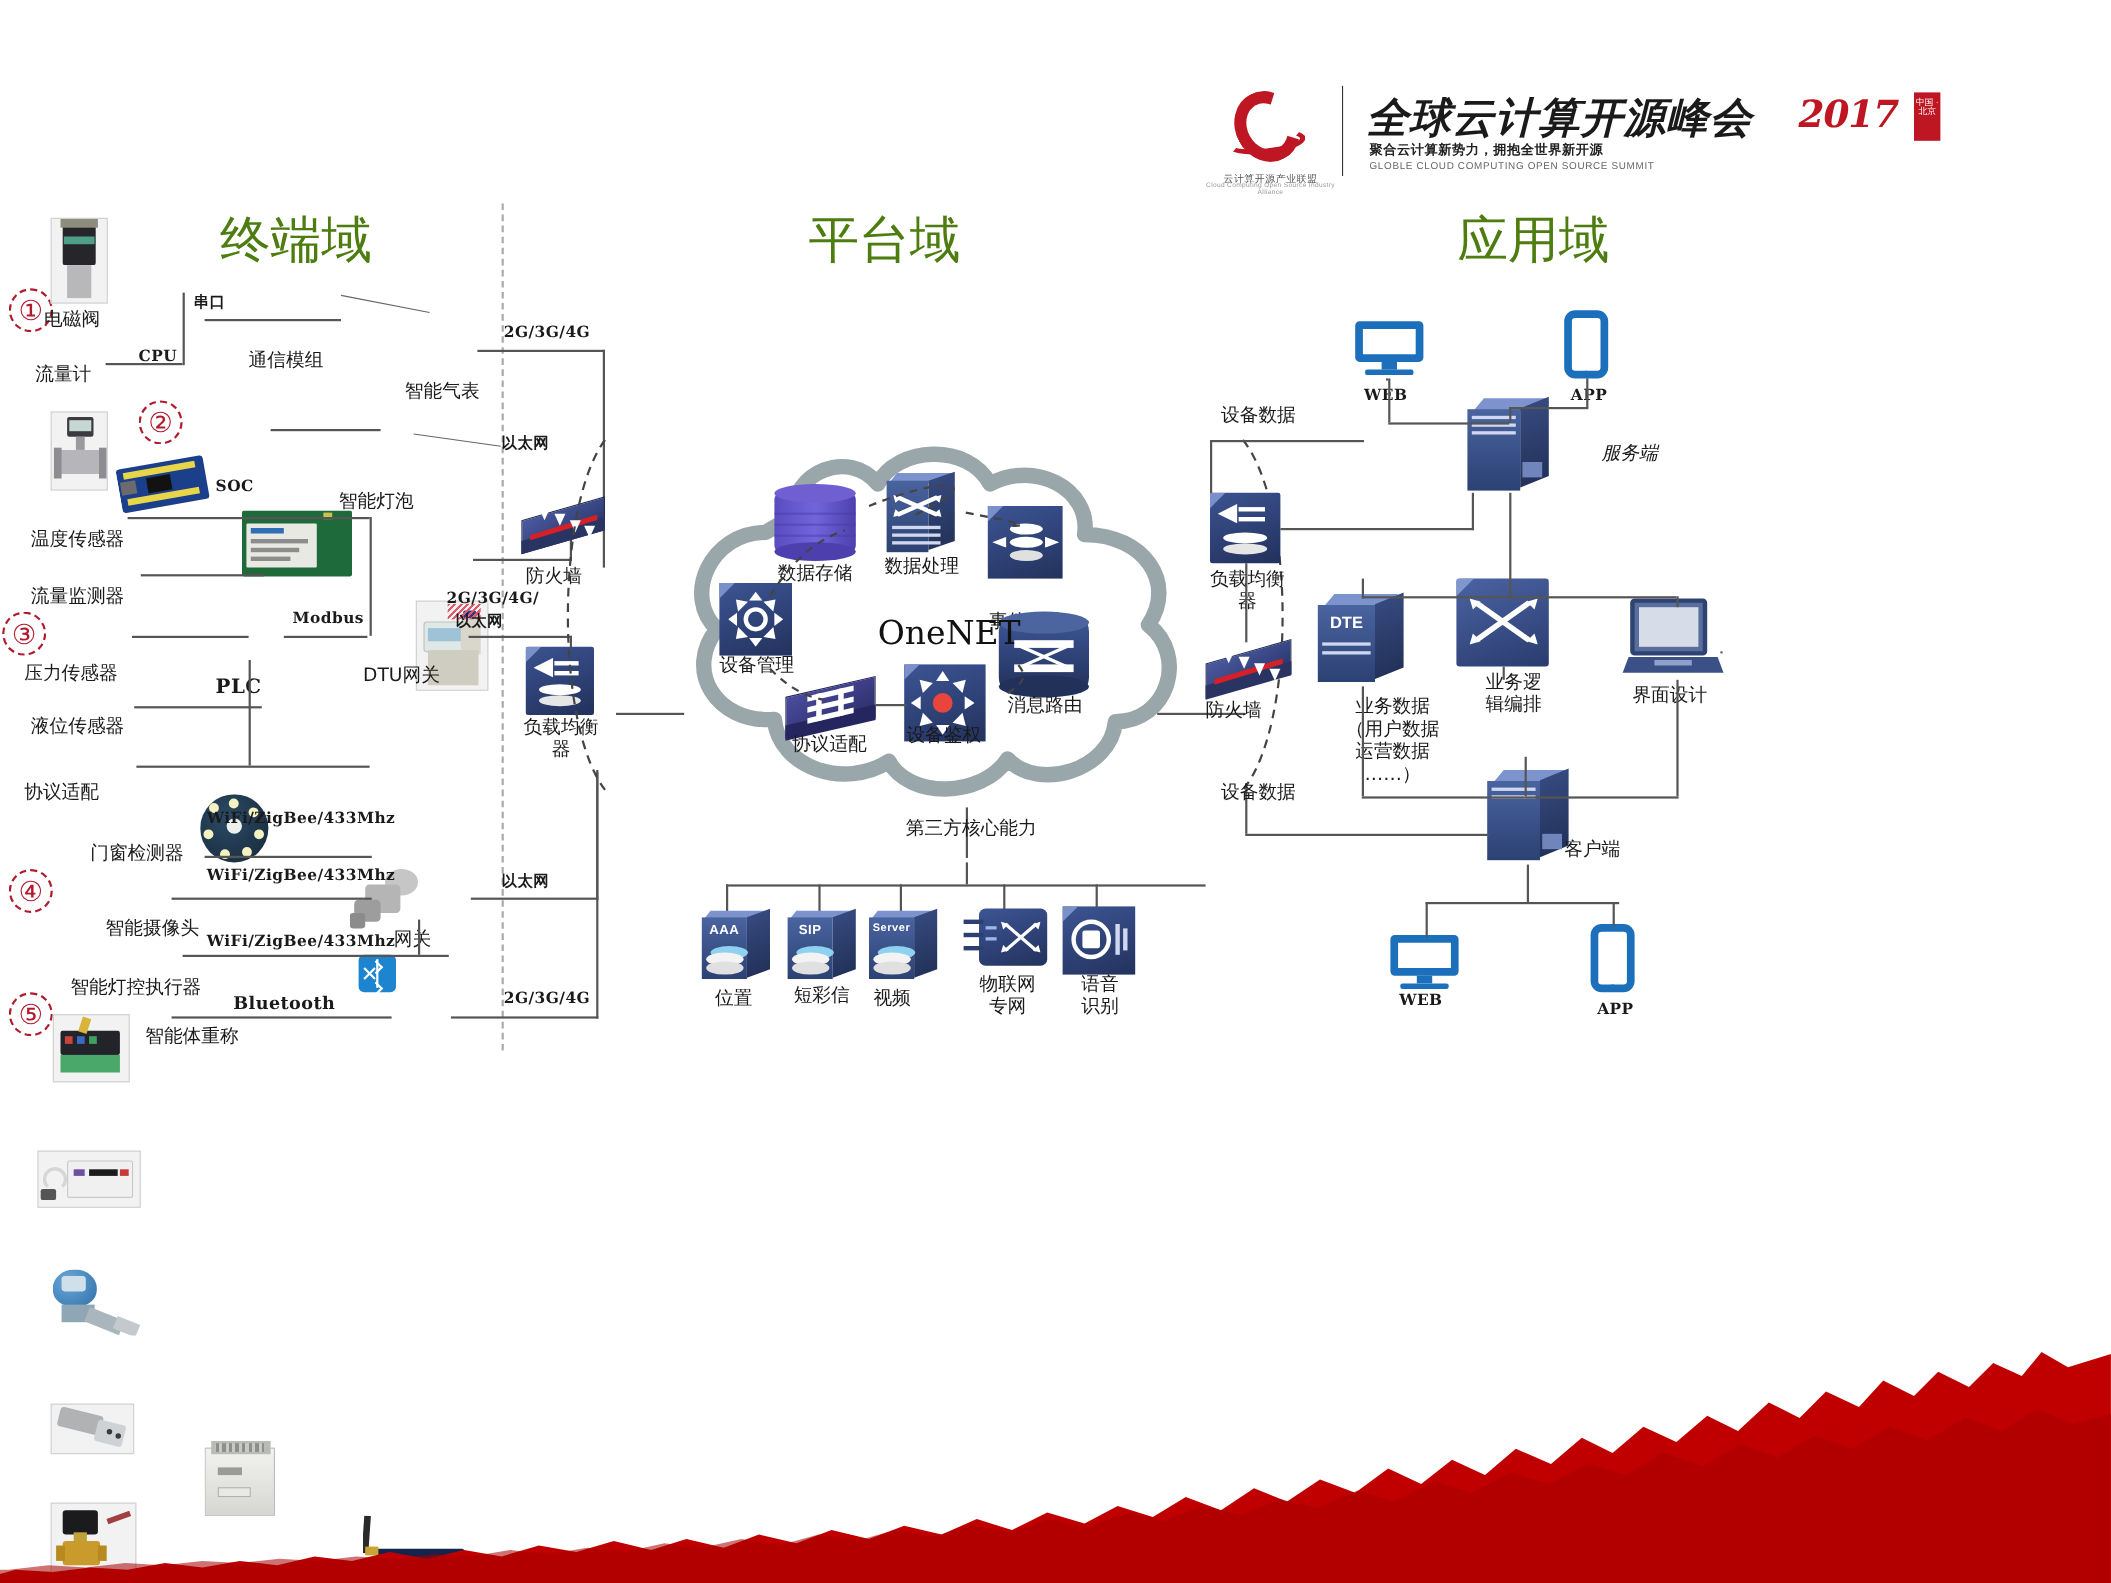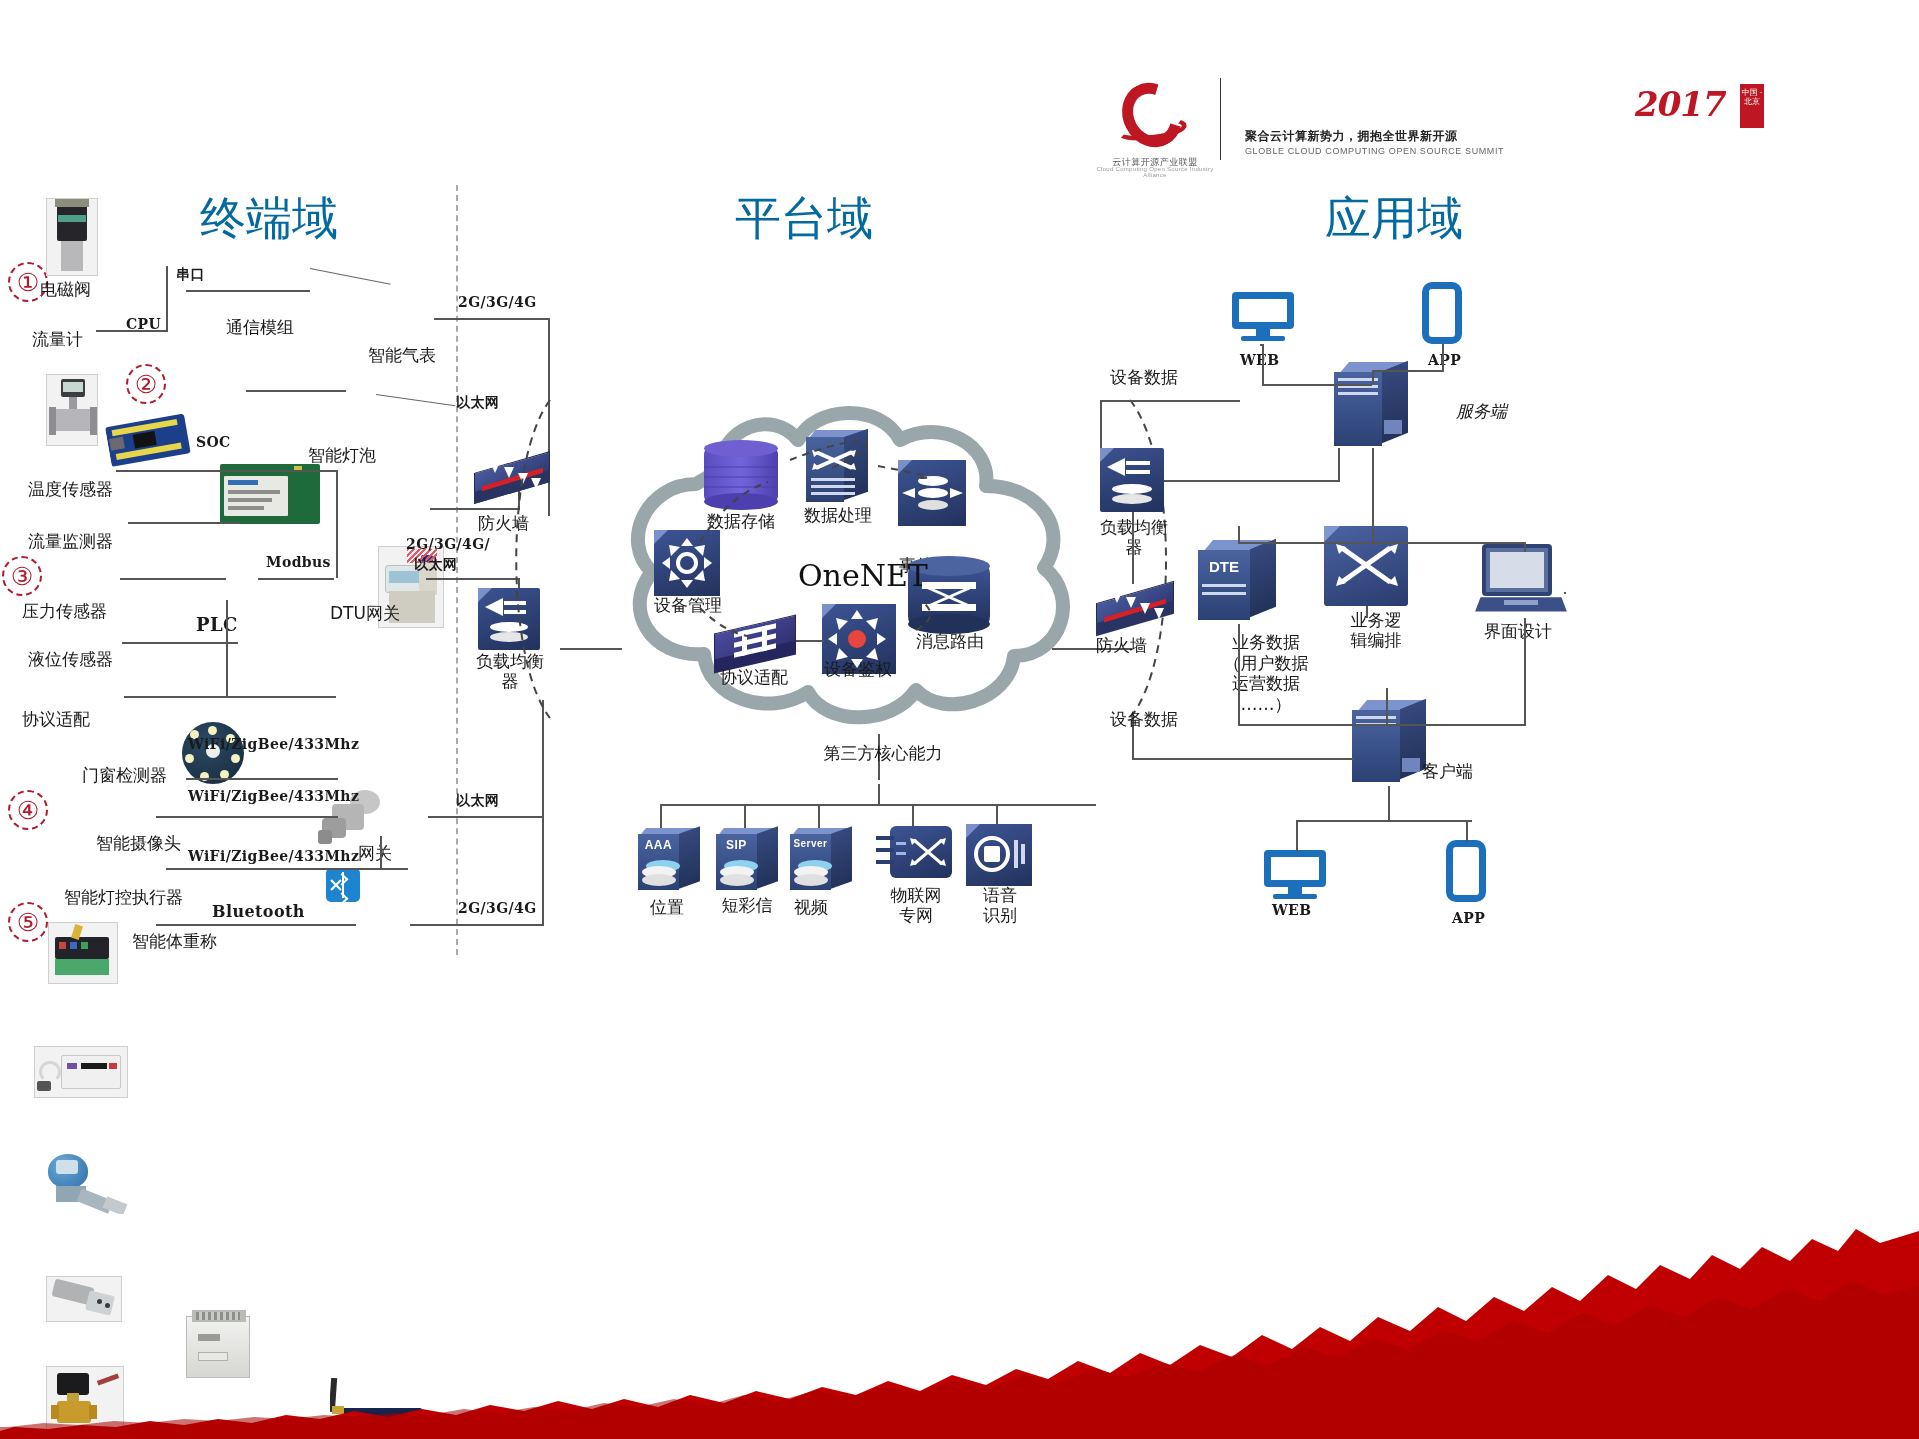--- a/index.html
+++ b/index.html
@@ -62,21 +62,21 @@
     position:absolute; left:155px; top:66px;
     font-size:12px; font-weight:bold; color:#222; letter-spacing:.5px;
   }
   .logo-slogan-en {
     position:absolute; left:155px; top:84px;
     font-size:9px; color:#666; letter-spacing:.6px;
   }
 
   
   .domain-title {
-    font-size:46px; color:#0369a1; font-weight:500;
+    font-size:46px; color:#4d7c0f; font-weight:500;
     font-family:"DejaVu Sans", sans-serif;
     white-space:nowrap;
   }
 
   
   .vdash {
     border-left:2px dashed #aaa;
   }
 
   
@@ -184,20 +184,21 @@
 <body>
 
 <div class="abs" id="header-logo">
   <div class="logo-mark">
     <div class="c-out"></div>
       <div class="c-sweep"></div>
   </div>
   <div class="logo-sub">云计算开源产业联盟</div>
   <div class="logo-sub2">Cloud Computing Open Source Industry Alliance</div>
   <div class="logo-divider"></div>
+  <div class="logo-title">全球云计算开源峰会</div>
   <div class="logo-year">2017</div>
   <div class="logo-stamp">中国 · 北京</div>
   <div class="logo-slogan">聚合云计算新势力，拥抱全世界新开源</div>
   <div class="logo-slogan-en">GLOBLE CLOUD COMPUTING OPEN SOURCE SUMMIT</div>
 </div>
 
 <div class="abs domain-title" style="left:200px;top:188px;">终端域</div>
 <div class="abs domain-title" style="left:735px;top:188px;">平台域</div>
 <div class="abs domain-title" style="left:1325px;top:188px;">应用域</div>
 

